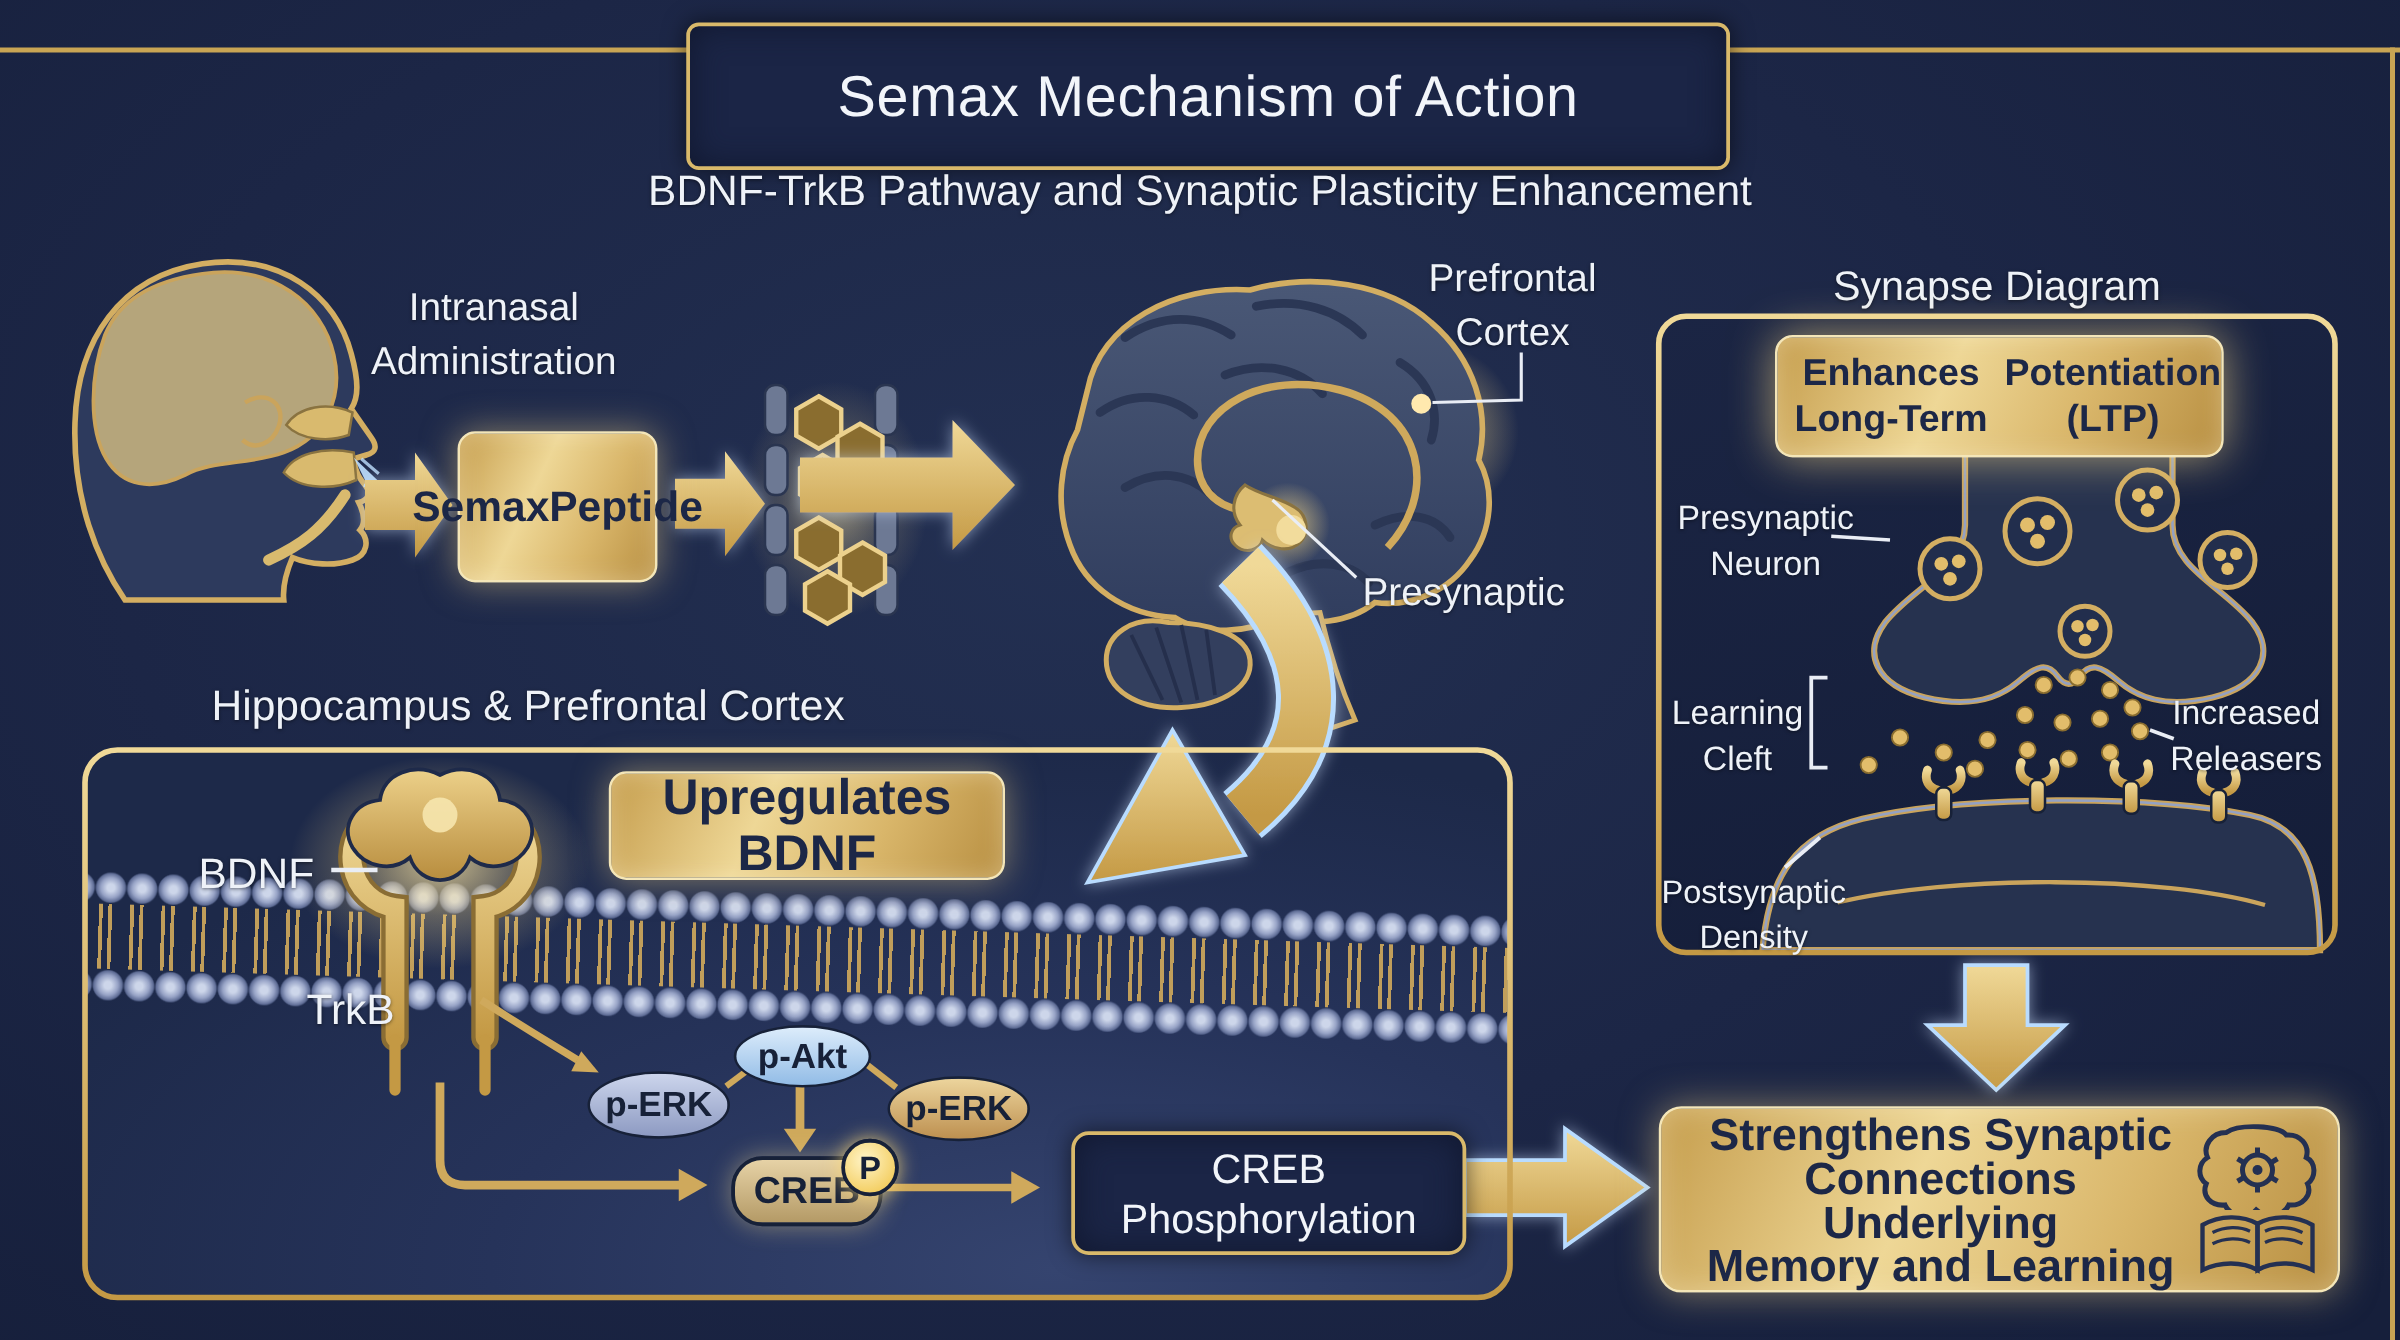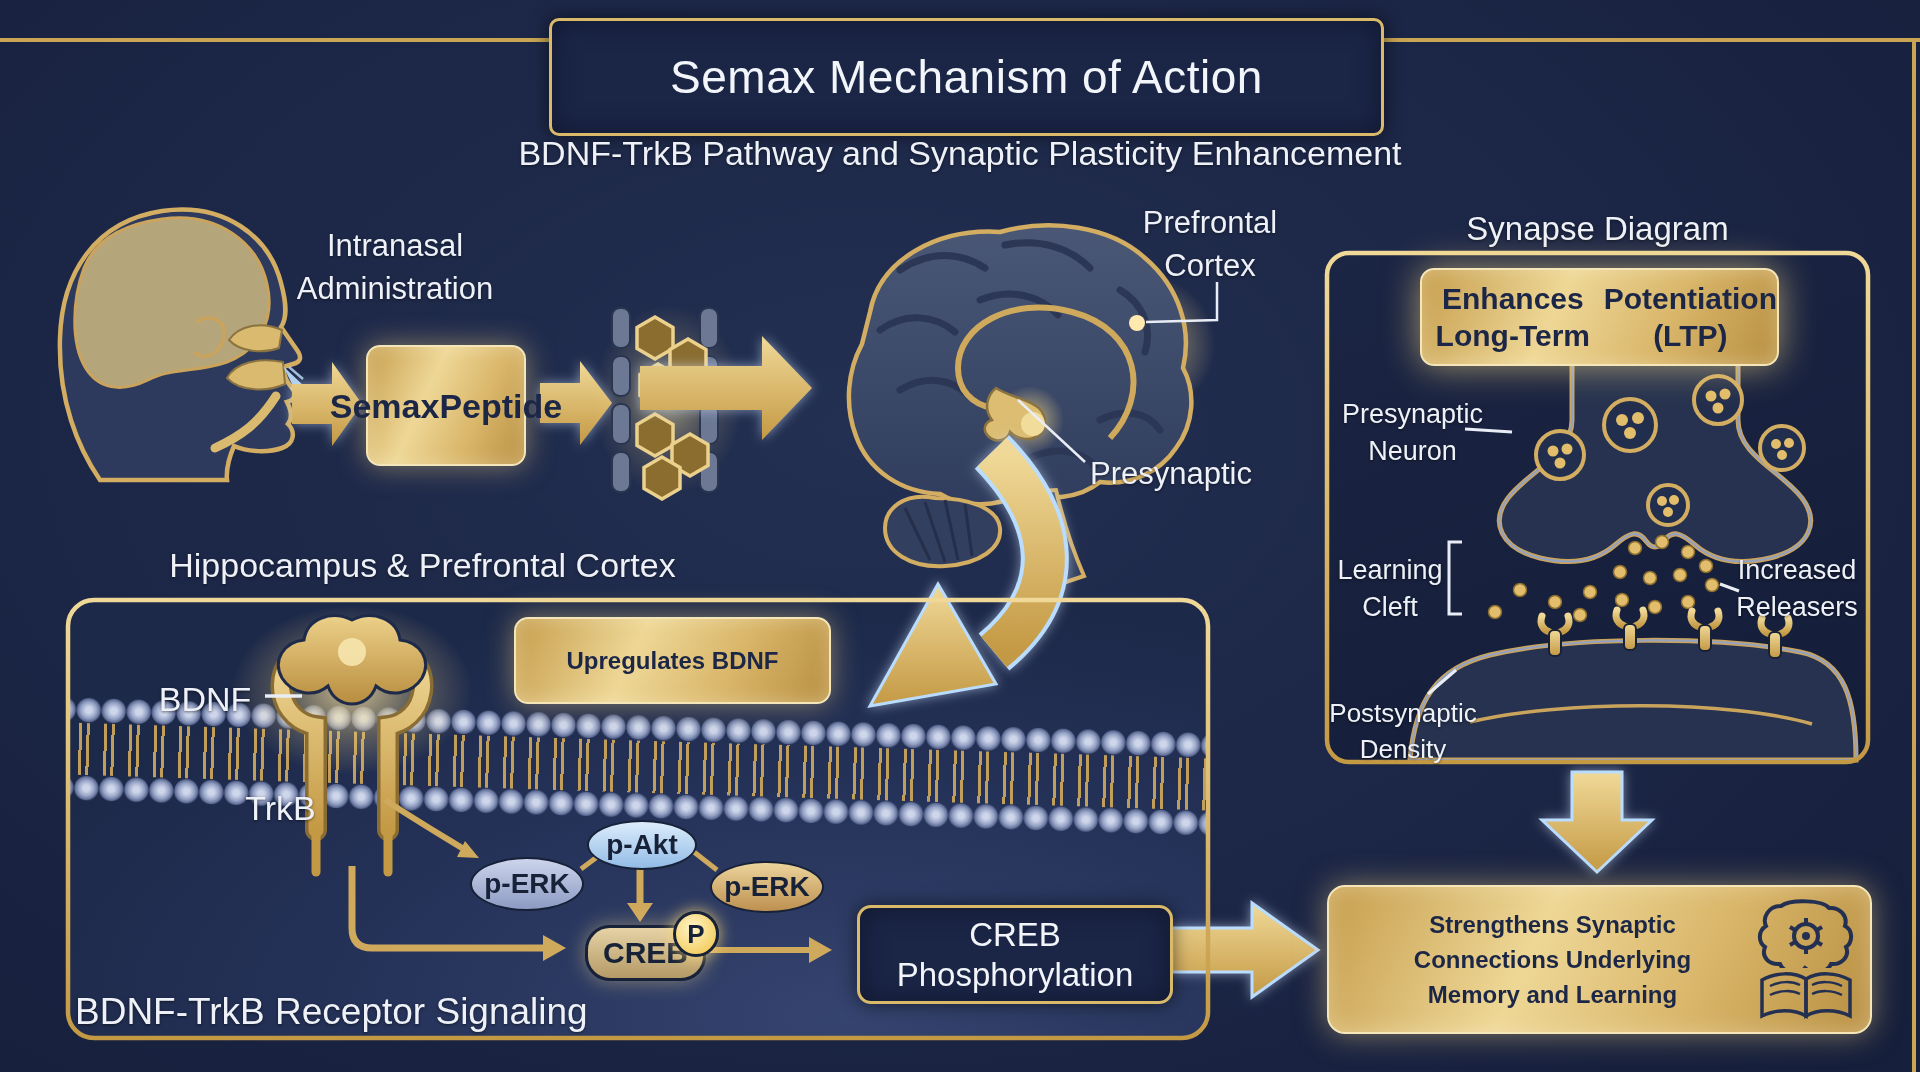--- a/index.html
+++ b/index.html
@@ -38,21 +38,21 @@
   #title-box{left:549px;top:18px;width:829px;height:112px;font-size:46px;border-radius:10px;letter-spacing:.5px;}
   #subtitle{left:360px;top:130px;width:1200px;font-size:34px;}
   #lbl-intranasal{left:285px;top:225px;width:220px;font-size:31px;}
   #lbl-bbb{left:565px;top:221px;width:215px;font-size:31px;}
   #box-semax{left:366px;top:345px;width:156px;height:117px;font-size:34px;line-height:44px;}
   #lbl-prefrontal{left:1110px;top:202px;width:200px;font-size:31px;}
   #lbl-hippo-brain{left:1090px;top:453px;width:240px;font-size:31px;text-align:left;}
   #panel-heading{left:165px;top:542px;width:515px;font-size:34px;}
   #lbl-bdnf{left:150px;top:676px;width:110px;font-size:34px;}
   #lbl-trkb{left:228px;top:785px;width:105px;font-size:34px;}
-  #box-upregulates{left:514px;top:617px;width:313px;height:83px;font-size:24px;}
+  #box-upregulates{left:487px;top:617px;width:313px;height:83px;font-size:40px;}
   #mol-perk-left{left:470px;top:857px;width:110px;height:50px;font-size:28px;
       background:linear-gradient(180deg,#ccd5ec,#8d9ac2);}
   #mol-pakt{left:587px;top:820px;width:106px;height:46px;font-size:28px;
       background:linear-gradient(180deg,#dcecfb,#92bce6);}
   #mol-perk-right{left:710px;top:861px;width:110px;height:48px;font-size:28px;
       background:linear-gradient(180deg,#ecd49c,#bd9050);}
   #mol-creb{left:585px;top:925px;width:115px;height:50px;font-size:30px;border-radius:25px;border-width:3px;
       background:linear-gradient(180deg,#e6d2a6,#b49a66);box-shadow:0 0 20px rgba(240,215,140,.45);}
   #badge-p{left:673px;top:911px;width:40px;height:40px;font-size:26px;z-index:5;border-width:3px;
       background:radial-gradient(circle at 40% 35%,#fff4c8,#f0c343);box-shadow:0 0 16px rgba(255,220,120,.85);}
@@ -60,21 +60,21 @@
   #caption-signaling{left:75px;top:986px;width:620px;font-size:37px;text-align:left;}
   #synapse-title{left:1430px;top:206px;width:335px;font-size:33px;}
   #box-ltp{left:1420px;top:268px;width:355px;height:94px;font-size:30px;line-height:37px;
       box-shadow:0 0 36px rgba(240,210,130,.65), inset 0 0 18px rgba(255,245,215,.35);}
   #lbl-presyn{left:1330px;top:396px;width:165px;font-size:27px;}
   #lbl-cleft{left:1322px;top:552px;width:136px;font-size:27px;}
   #lbl-releasers{left:1722px;top:552px;width:150px;font-size:27px;}
   #lbl-postsyn{left:1318px;top:696px;width:170px;font-size:26px;}
   #box-outcome{left:1327px;top:885px;width:541px;height:145px;border-radius:18px;flex-direction:row;
       justify-content:flex-start;padding:0;box-shadow:0 0 30px rgba(235,205,130,.5), inset 0 0 22px rgba(255,245,215,.35);}
-  #outcome-text{flex:1;font-size:24px;line-height:35px;padding-left:34px;text-align:center;}
+  #outcome-text{flex:1;font-size:36px;line-height:35px;padding-left:34px;text-align:center;}
   #outcome-icons{width:128px;display:flex;flex-direction:column;align-items:center;justify-content:center;gap:2px;}
 </style>
 </head>
 <body>
 
 <div id="stage">
 
   <div class="panelbg" id="panel-signaling-bg">
     <div id="membrane">
       <div class="mem-caps"></div>
@@ -358,21 +358,20 @@
   <div class="mol" id="mol-pakt">p-Akt</div>
   <div class="mol" id="mol-perk-right">p-ERK</div>
   <div class="mol" id="mol-creb">CREB</div>
   <div class="mol" id="badge-p">P</div>
 
   <div class="darkbox" id="box-crebphos">
     <span>CREB</span>
     <span>Phosphorylation</span>
   </div>
 
-  <div class="lbl" id="caption-signaling">BDNF-TrkB Receptor Signaling</div>
 
   <div class="lbl" id="synapse-title">Synapse Diagram</div>
 
   <div class="goldbox" id="box-ltp">
     <span>Enhances Long-Term</span>
     <span>Potentiation (LTP)</span>
   </div>
 
   <div class="lbl" id="lbl-presyn">
     <span>Presynaptic</span>

